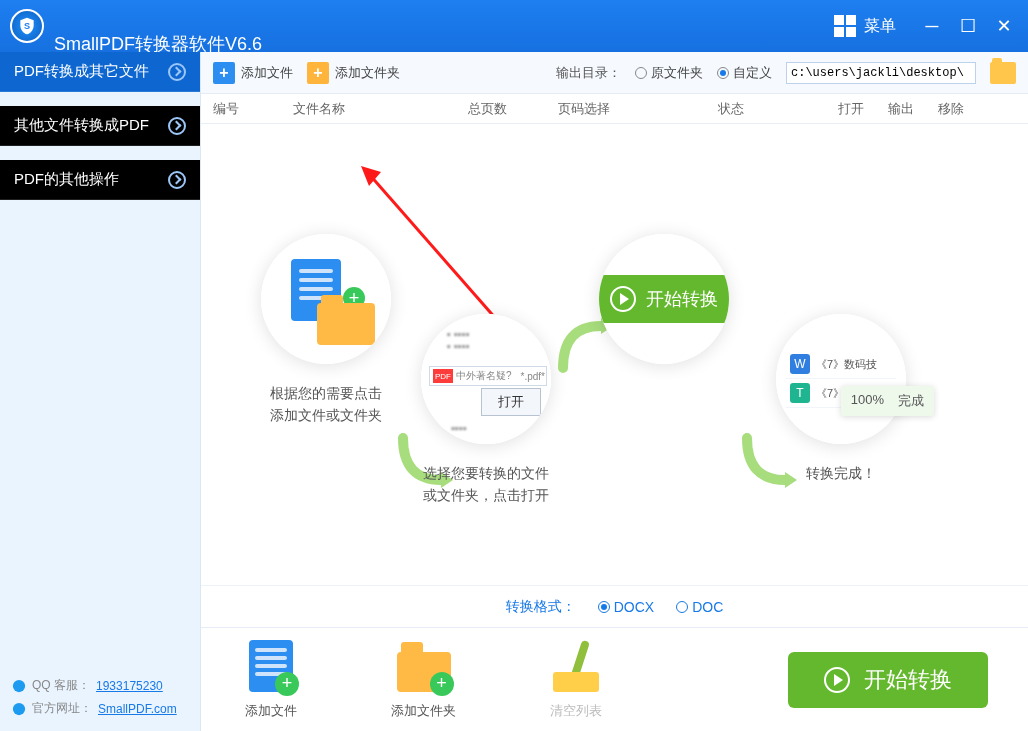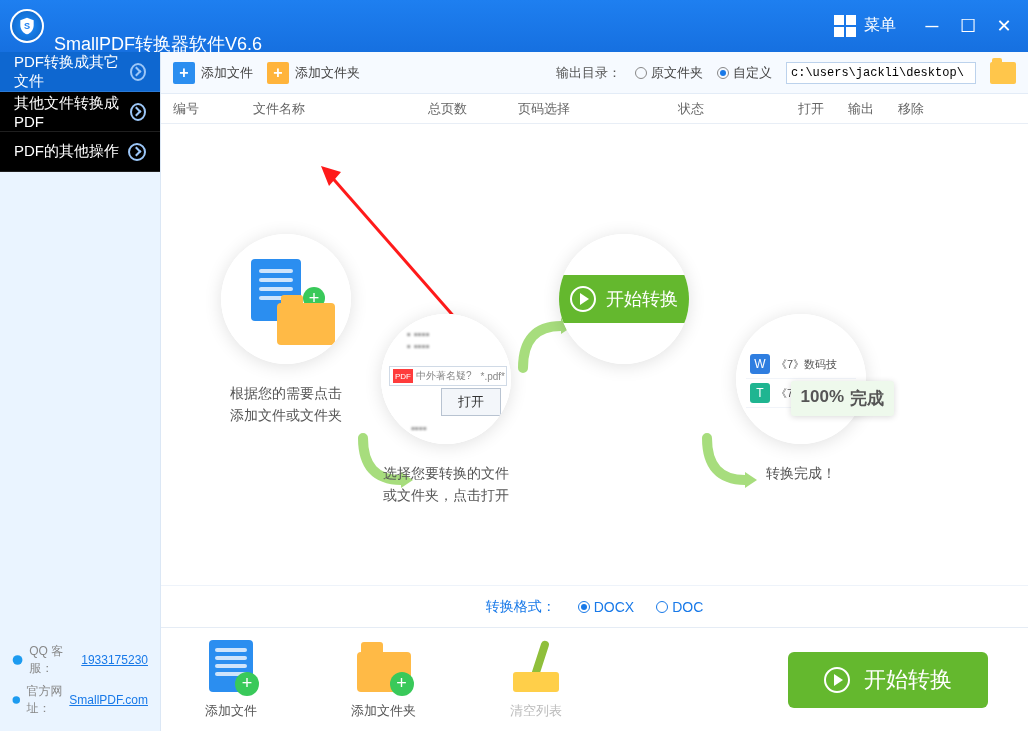--- a/index.html
+++ b/index.html
@@ -3,28 +3,28 @@
 <meta charset="utf-8">
 <style>
 * { margin: 0; padding: 0; box-sizing: border-box; font-family: "Microsoft YaHei", Arial, sans-serif; }
 body { width: 1028px; height: 731px; overflow: hidden; background: #fff; position: relative; }
 
 .titlebar { height: 52px; background: linear-gradient(#1e7ff0, #1670e0); display: flex; align-items: center; color: #fff; padding: 0 10px; }
 .logo { width: 34px; height: 34px; border-radius: 50%; border: 2px solid #fff; display: flex; align-items: center; justify-content: center; margin-right: 10px; background: radial-gradient(#1e90ff, #0d5fbf); }
 .logo svg { width: 20px; height: 20px; }
 .app-title { font-size: 18px; font-weight: 400; margin-top: 36px; }
 .titlebar-spacer { flex: 1; }
-.menu-btn { display: flex; align-items: flex-start; gap: 8px; padding: 0 14px; font-size: 16px; cursor: pointer; }
+.menu-btn { display: flex; align-items: center; gap: 8px; padding: 0 14px; font-size: 16px; cursor: pointer; }
 .menu-squares { display: grid; grid-template-columns: 10px 10px; grid-template-rows: 10px 10px; gap: 2px; }
 .menu-squares span { background: #fff; }
 .win-btn { width: 28px; height: 28px; display: flex; align-items: center; justify-content: center; margin-left: 8px; cursor: pointer; font-size: 18px; }
 
 .container { display: flex; height: calc(100% - 52px); }
 
-.sidebar { width: 160px; background: #eaf4ff; display: flex; flex-direction: column; }
+.sidebar { width: 200px; background: #eaf4ff; display: flex; flex-direction: column; gap: 14px; }
 .nav-item { height: 40px; display: flex; align-items: center; padding: 0 14px; font-size: 15px; color: #fff; background: #000000; border-bottom: 1px solid rgba(255,255,255,.12); cursor: pointer; }
 .nav-item.active { background: #0e67d0; }
 .nav-item .chev { margin-left: auto; width: 18px; height: 18px; border: 2px solid #9cc6f7; border-radius: 50%; display: flex; align-items: center; justify-content: center; }
 .nav-item .chev::after { content: ""; width: 5px; height: 5px; border-top: 2px solid #9cc6f7; border-right: 2px solid #9cc6f7; transform: rotate(45deg); margin-left: -2px; }
 .sidebar-spacer { flex: 1; }
 .sidebar-footer { padding: 10px 12px 14px; font-size: 12px; color: #888; }
 .sidebar-footer .row { display: flex; align-items: center; gap: 6px; margin-top: 6px; }
 .sidebar-footer a { color: #1879e8; text-decoration: underline; }
 .sf-icon { width: 14px; height: 14px; display: inline-block; }
 
@@ -86,21 +86,21 @@
 .start-banner { width: 100%; height: 48px; background: #64b82e; display: flex; align-items: center; justify-content: center; gap: 10px; color: #fff; font-size: 18px; }
 .play-outline { width: 26px; height: 26px; border: 2px solid #fff; border-radius: 50%; display: flex; align-items: center; justify-content: center; }
 .play-outline::after { content: ""; border-left: 9px solid #fff; border-top: 6px solid transparent; border-bottom: 6px solid transparent; margin-left: 3px; }
 
 
 .done-rows { width: 110px; font-size: 11px; }
 .done-rows .dr { display: flex; align-items: center; gap: 6px; background: #fff; padding: 4px 4px; border-bottom: 1px solid #f1f4f9; }
 .done-rows .badge { width: 20px; height: 20px; border-radius: 3px; color: #fff; font-size: 12px; display: flex; align-items: center; justify-content: center; }
 .done-rows .badge.w { background: #2f7ee0; }
 .done-rows .badge.t { background: #1fb591; }
-.done-tip { position: absolute; right: -28px; bottom: 28px; background: #eef9ec; color: #555; font-size: 17px; padding: 6px 10px; border-radius: 3px; box-shadow: 0 1px 6px rgba(0,0,0,.15); display: flex; gap: 6px; font-weight: bold; }
+.done-tip { position: absolute; right: -28px; bottom: 28px; background: #eef9ec; color: #555; font-size: 13px; padding: 6px 10px; border-radius: 3px; box-shadow: 0 1px 6px rgba(0,0,0,.15); display: flex; gap: 14px; }
 
 .format-row { height: 42px; display: flex; align-items: center; justify-content: center; gap: 22px; font-size: 14px; color: #1879e8; border-top: 1px solid #eef3fa; }
 .format-row .radio .dot { border-color: #1879e8; }
 
 .bottom-bar { height: 104px; border-top: 1px solid #e5ecf5; display: flex; align-items: center; padding: 0 40px; gap: 90px; }
 .bb-item { text-align: center; font-size: 13px; color: #555; cursor: pointer; }
 .bb-item.disabled { color: #bbb; }
 .bb-icon { width: 60px; height: 56px; margin: 0 auto 6px; position: relative; }
 .bb-addfile .page { width: 44px; height: 52px; background: #2b8ef0; border-radius: 4px; margin: 0 auto; position: relative; padding: 8px 6px; display: flex; flex-direction: column; gap: 4px; }
 .bb-addfile .page span { height: 4px; background: #cfe4fb; border-radius: 2px; }

